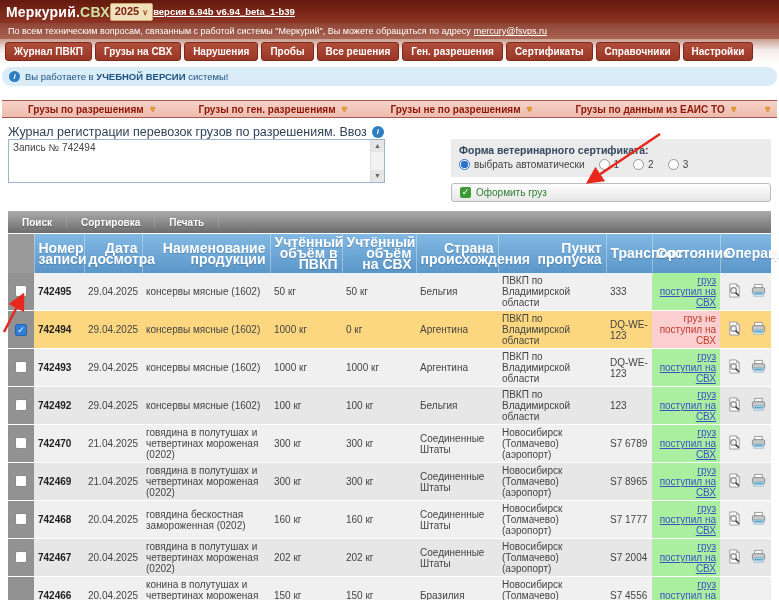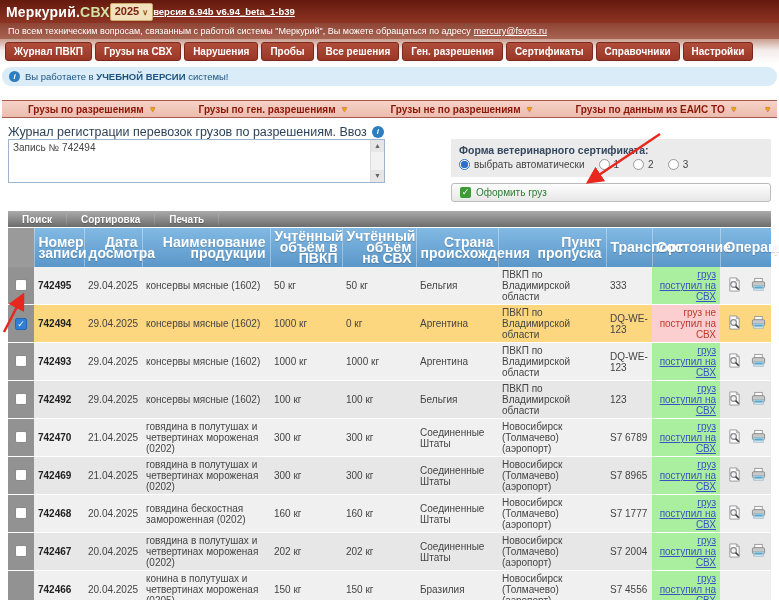--- a/index.html
+++ b/index.html
@@ -56,21 +56,21 @@
   .act-btn { display: inline-flex; align-items: center; gap: 5px; background: linear-gradient(180deg,#fdfdfd,#e7e7e7); border: 1px solid #bbb; border-radius: 3px; font-size: 10px; padding: 3px 8px; cursor: pointer; white-space: nowrap; }
   .act-btn.submit { color: #2e7d32; }
   .act-btn.clear { color: #cc2a1e; }
   .icon-check-green { width: 11px; height: 11px; background: #3d9b35; border-radius: 2px; color: #fff; font-size: 9px; line-height: 11px; text-align: center; }
   .icon-check-green::after { content: "✓"; }
   .icon-x-red { color: #d42a1e; font-weight: bold; font-size: 10px; }
   .icon-x-red::after { content: "✖"; }
 
   
   .table-wrap { margin: 9px 8px 0; }
-  .toolbar { height: 16px; background: linear-gradient(180deg,#ababab,#6c6c6c); display: flex; align-items: center; }
+  .toolbar { height: 22px; background: linear-gradient(180deg,#ababab,#6c6c6c); display: flex; align-items: center; }
   .tb-item { color: #fff; font-size: 10px; font-weight: bold; padding: 0 14px; border-right: 1px solid rgba(255,255,255,.15); cursor: pointer; text-shadow: 0 1px 1px rgba(0,0,0,.3); }
   table { border-collapse: collapse; table-layout: fixed; width: 763px; font-size: 10px; margin-top: 1px; }
   thead th { background: linear-gradient(180deg,#82b9e3,#5a96c9); color: #fff; font-size: 14px; font-weight: bold; text-align: right; padding: 3px 4px; line-height: 11px; border-left: 1px solid rgba(255,255,255,.35); text-shadow: 0 1px 1px rgba(0,0,0,.2); height: 28px; }
   thead th.cb-head { background: #9a9a9a; border-left: none; }
   tbody td { background: #f0f0f0; border-bottom: 1px solid #fff; padding: 2px 4px; color: #444; vertical-align: middle; line-height: 11px; height: 26px; }
   tr.alt td { background: #e7e7e7; }
   tr.sel td { background: #fcd77f; }
   td.cb-cell { background: #929292 !important; text-align: center; }
   td.status-cell { background: #a9ef9f !important; text-align: right; }
   td.status-cell.na { background: #fbcfcf !important; }

